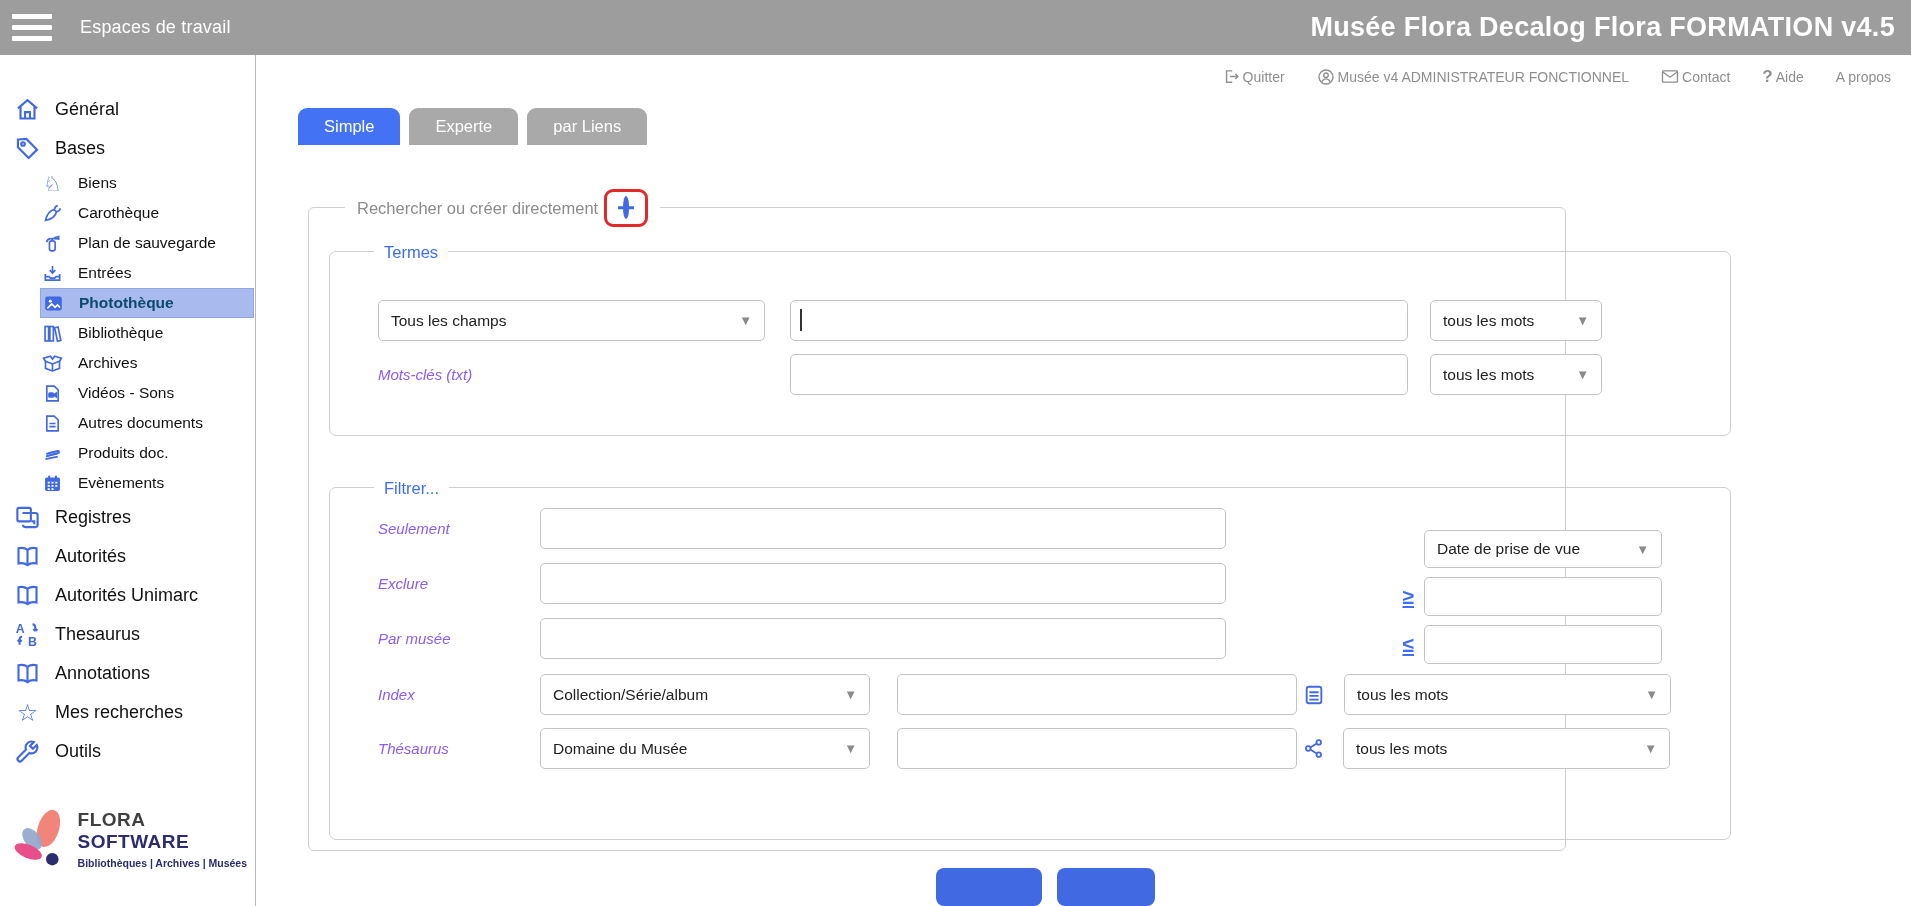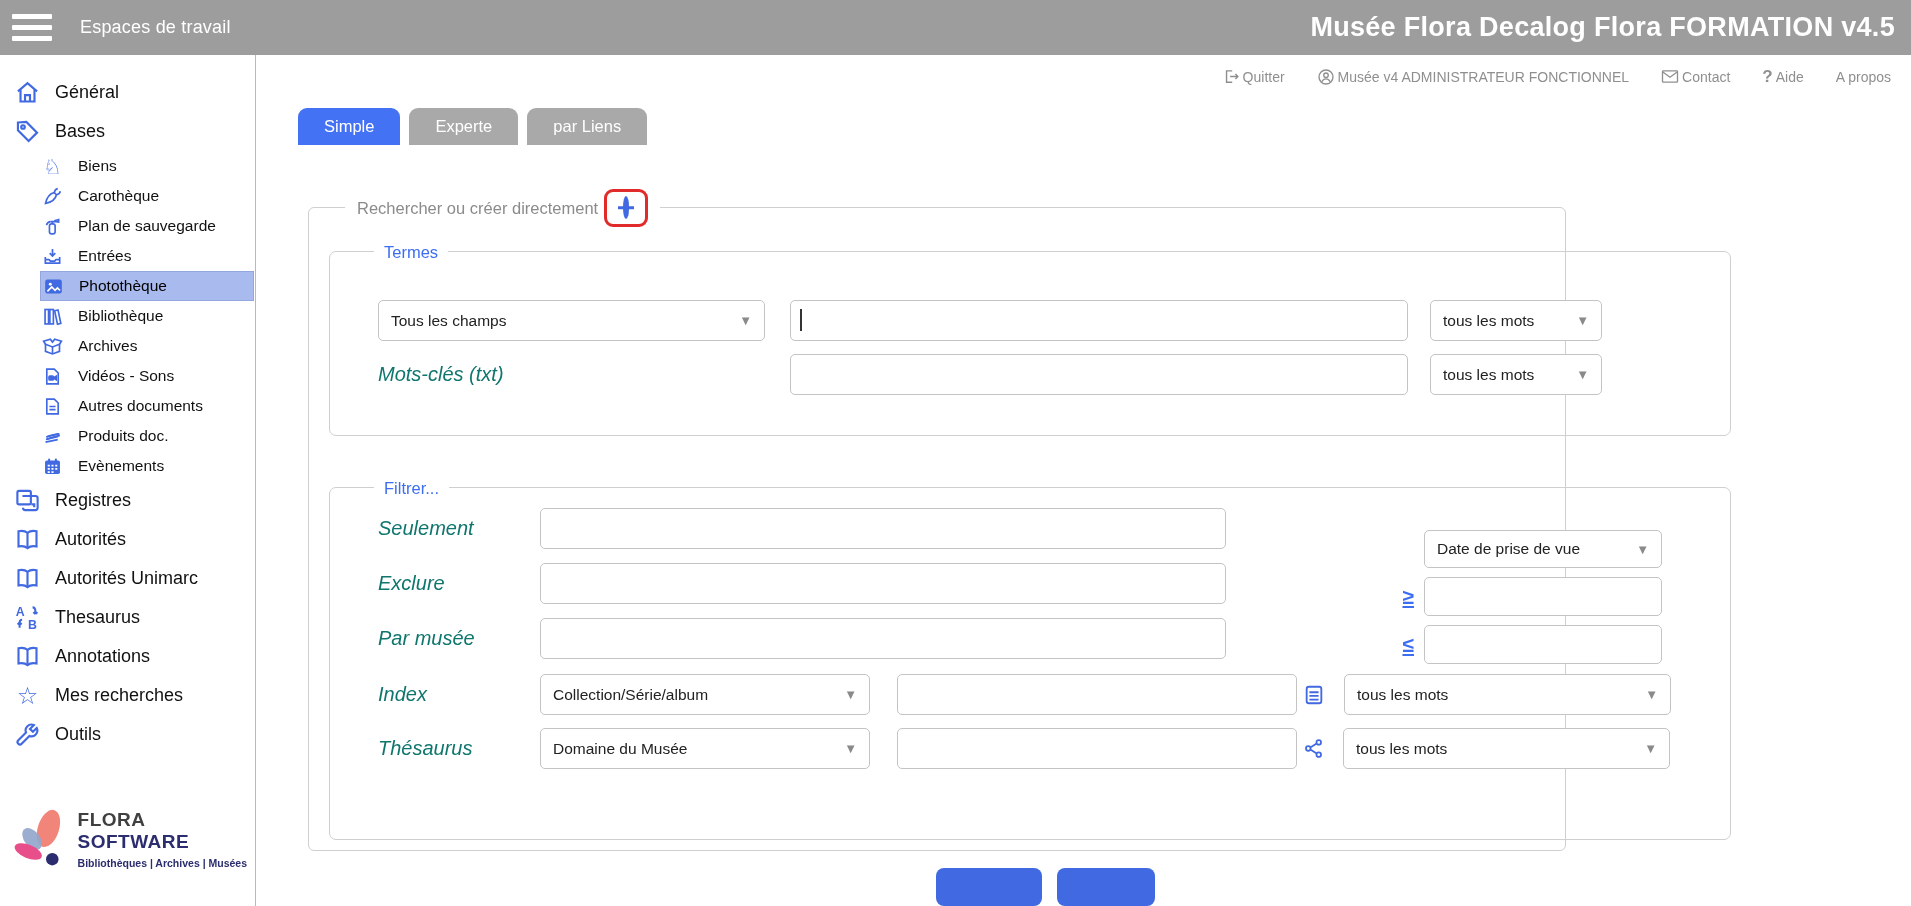--- a/index.html
+++ b/index.html
@@ -9,39 +9,39 @@
 
   
   .topbar { height:55px; background:#9d9d9d; display:flex; align-items:center; color:#fff; }
   .burger { width:40px; height:27px; margin-left:12px; display:flex; flex-direction:column; justify-content:space-between; cursor:pointer; }
   .burger span { display:block; height:5px; background:#fff; border-radius:1px; }
   .workspace { margin-left:28px; font-size:18px; letter-spacing:.2px; }
   .apptitle { margin-left:auto; margin-right:16px; font-size:27px; font-weight:bold; letter-spacing:.3px; }
 
   
   .body-row { display:flex; height:851px; }
-  .sidebar { width:256px; border-right:1px solid #b9b9b9; padding-top:18px; background:#fff;
+  .sidebar { width:256px; border-right:1px solid #b9b9b9; padding-top:35px; background:#fff;
              display:flex; flex-direction:column; flex-shrink:0; }
   .main { flex:1; display:flex; flex-direction:column; }
 
   
   .subheader { height:45px; display:flex; align-items:center; justify-content:flex-end;
                gap:32px; padding-right:20px; color:#8f8f8f; font-size:14px; }
   .subheader .hlink { display:flex; align-items:center; gap:3px; cursor:pointer; }
   .subheader svg { stroke:#8f8f8f; }
   .qmark { font-size:17px; font-weight:bold; color:#8f8f8f; }
 
   
   .nav-item { display:flex; align-items:center; cursor:pointer; color:#111; }
   .nav-item.lvl1 { height:39px; padding-left:14px; font-size:18px; gap:14px; }
   .nav-item.lvl2 { height:30px; margin-left:40px; padding-left:2px; font-size:15.5px; gap:15px; }
   .nav-item .nicon { display:flex; align-items:center; justify-content:center; }
   .nav-item.lvl1 .nicon { width:27px; height:27px; }
   .nav-item.lvl2 .nicon { width:21px; height:21px; }
-  .nav-item.selected { background:#a9baee; border:1px solid #93a6e0; color:#000000; font-weight:normal;
+  .nav-item.selected { background:#a9baee; border:1px solid #93a6e0; color:#0c4a6e; font-weight:bold;
                        margin-right:1px; }
   .knight-glyph { font-size:21px; color:#4169e1; line-height:1; }
   .star-glyph { font-size:24px; color:#4169e1; line-height:1; }
 
   
   .logo-box { margin-top:auto; margin-bottom:34px; padding-left:10px; display:flex; align-items:center; gap:8px; }
   .logo-text .brand { font-size:19px; font-weight:bold; letter-spacing:.5px; }
   .logo-text .brand .flora { color:#404040; }
   .logo-text .brand .software { color:#2b2d6e; }
   .logo-text .tagline { font-size:10.5px; font-weight:bold; color:#2b2d6e; margin-top:4px; }
@@ -78,21 +78,21 @@
   .tin { border:1px solid #c4c4c4; border-radius:5px; height:41px; background:#fff;
          font-size:15.5px; padding:0 10px; font-family:"Liberation Sans",sans-serif; outline:none; }
   .inwrap { position:relative; display:inline-block; }
   .caret { position:absolute; left:10px; top:9px; width:1.5px; height:22px; background:#333; }
   .icon-gap { display:flex; align-items:center; justify-content:center; }
 
   .t-grid { display:grid; grid-template-columns:412px 618px 22px 172px; column-gap:0;
             row-gap:13px; align-items:center; }
   .t-grid .c1 { margin-right:25px; }
   .t-grid .c3 { margin-left:8px; margin-right:19px; }
-  .flabel { font-style:italic; color:#0f766e; font-size:20px; }
+  .flabel { font-style:italic; color:#8b5cf6; font-size:15px; }
 
   .f-left .frow { display:flex; align-items:center; margin-bottom:14px; }
   .f-left .lab { width:162px; }
   .date-block { position:absolute; top:42px; right:68px; }
   .date-block .drow { display:flex; align-items:center; justify-content:flex-end; margin-bottom:9px; }
   .cmp { color:#3d6ef2; font-size:21px; margin-right:10px; font-weight:bold; text-decoration:underline; }
 
   .ix-row { display:flex; align-items:center; margin-bottom:13px; }
   .ix-row .lab { width:162px; }
 

